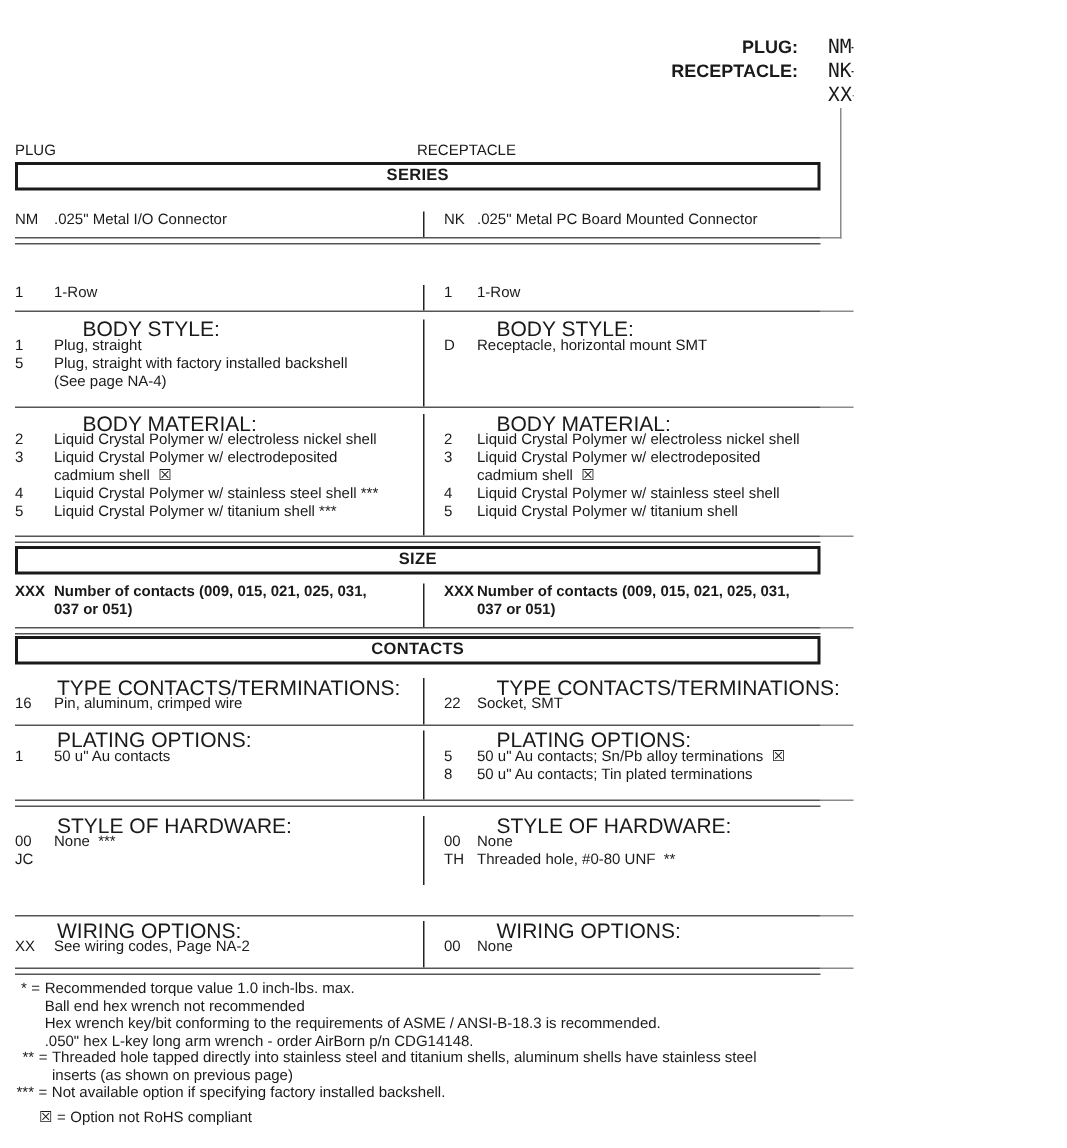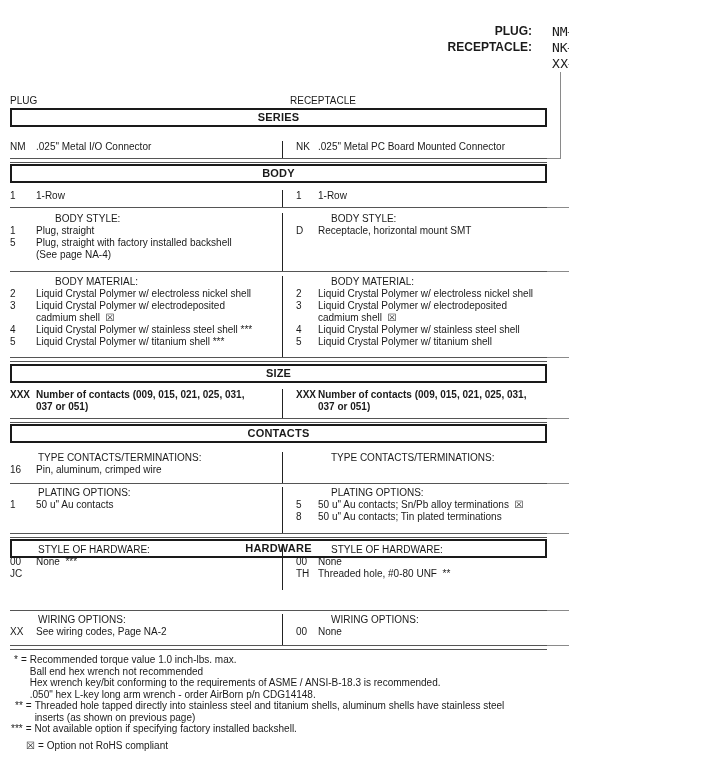--- a/index.html
+++ b/index.html
@@ -15,21 +15,21 @@
   .conn{position:absolute;left:547px;top:72px;border-right:1px solid #8a8a8a;
         border-bottom:1px solid #8a8a8a;}
   
   .colhdr{position:absolute;top:95px;font-size:10px;line-height:12px;}
   .sec-box{position:absolute;left:10px;width:537px;height:19px;border:2px solid #1a1a1a;
            box-sizing:border-box;text-align:center;font-weight:bold;font-size:11px;
            line-height:15px;letter-spacing:0.2px;}
   .sub{position:absolute;left:10px;width:537px;display:flex;box-sizing:border-box;}
   .col-l{width:272px;box-sizing:border-box;}
   .col-r{width:265px;border-left:1.5px solid #222;box-sizing:border-box;padding-left:13px;}
-  .subhdr{font-size:10px;line-height:12px;padding-left:28px;white-space:pre;}
+  .subhdr{font-size:14px;line-height:12px;padding-left:28px;white-space:pre;}
   .col-l .subhdr.body-ind{padding-left:45px;}
   .col-r .subhdr{padding-left:35px;}
   .it{display:flex;font-size:10px;line-height:12px;align-items:flex-start;}
   .col-l .it .code{flex:0 0 26px;}
   .col-r .it .code{flex:0 0 22px;}
   .it .desc{white-space:pre;}
   .rule{position:absolute;left:10px;width:537px;height:0;border-top:1px solid #555;}
   .dblrule{position:absolute;left:10px;width:537px;height:3px;
            border-top:1px solid #555;border-bottom:1px solid #555;box-sizing:content-box;}
   
@@ -53,40 +53,39 @@
   <div class="conn" style="width:34px;height:135px;"></div>
   <div class="conn" style="width:42px;height:199px;"></div>
   <div class="conn" style="width:50px;height:285px;"></div>
   <div class="conn" style="width:75px;height:346px;"></div>
   <div class="conn" style="width:103px;height:411px;"></div>
   <div class="conn" style="width:116px;height:461px;"></div>
   <div class="conn" style="width:136px;height:538px;"></div>
   <div class="conn" style="width:153px;height:573px;"></div>
 
   <div class="colhdr" style="left:10px;">PLUG</div>
-  <div class="colhdr" style="left:290px;">RECEPTACLE</div>
+  <div class="colhdr" style="left:278px;">RECEPTACLE</div>
 
   <div class="sec-box" style="top:108px;">SERIES</div>
   <div class="sub" style="top:128px;height:30px;padding-top:13px;">
     <div class="col-l">
       <div class="it">
         <span class="code">NM</span>
         <span class="desc">.025" Metal I/O Connector</span>
       </div>
     </div>
     <div class="col-r">
       <div class="it">
         <span class="code">NK</span>
         <span class="desc">.025" Metal PC Board Mounted Connector</span>
       </div>
     </div>
   </div>
   <div class="dblrule" style="top:158px;"></div>
 
-  <div class="sec-box" style="top:164px;">BODY</div>
   <div class="sub" style="top:185px;height:22px;padding-top:5px;">
     <div class="col-l">
       <div class="it">
         <span class="code">1</span>
         <span class="desc">1-Row</span>
       </div>
     </div>
     <div class="col-r">
       <div class="it">
         <span class="code">1</span>
@@ -186,20 +185,24 @@
   <div class="sub" style="top:447px;height:36px;padding-top:5px;">
     <div class="col-l">
       <div class="subhdr">TYPE CONTACTS/TERMINATIONS:</div>
       <div class="it">
         <span class="code">16</span>
         <span class="desc">Pin, aluminum, crimped wire</span>
       </div>
     </div>
     <div class="col-r">
       <div class="subhdr">TYPE CONTACTS/TERMINATIONS:</div>
+      <div class="it">
+        <span class="code">22</span>
+        <span class="desc">Socket, SMT</span>
+      </div>
     </div>
   </div>
   <div class="rule" style="top:483px;"></div>
 
   <div class="sub" style="top:484px;height:49px;padding-top:3px;">
     <div class="col-l">
       <div class="subhdr">PLATING OPTIONS:</div>
       <div class="it">
         <span class="code">1</span>
         <span class="desc">50 u" Au contacts</span>
@@ -212,21 +215,20 @@
         <span class="desc">50 u" Au contacts; Sn/Pb alloy terminations  ☒</span>
       </div>
       <div class="it">
         <span class="code">8</span>
         <span class="desc">50 u" Au contacts; Tin plated terminations</span>
       </div>
     </div>
   </div>
   <div class="dblrule" style="top:533px;"></div>
 
-  <div class="sec-box" style="top:539px;">HARDWARE</div>
   <div class="sub" style="top:541px;height:49px;padding-top:3px;">
     <div class="col-l">
       <div class="subhdr">STYLE OF HARDWARE:</div>
       <div class="it">
         <span class="code">00</span>
         <span class="desc">None  ***</span>
       </div>
       <div class="it">
         <span class="code">JC</span>
       </div>

